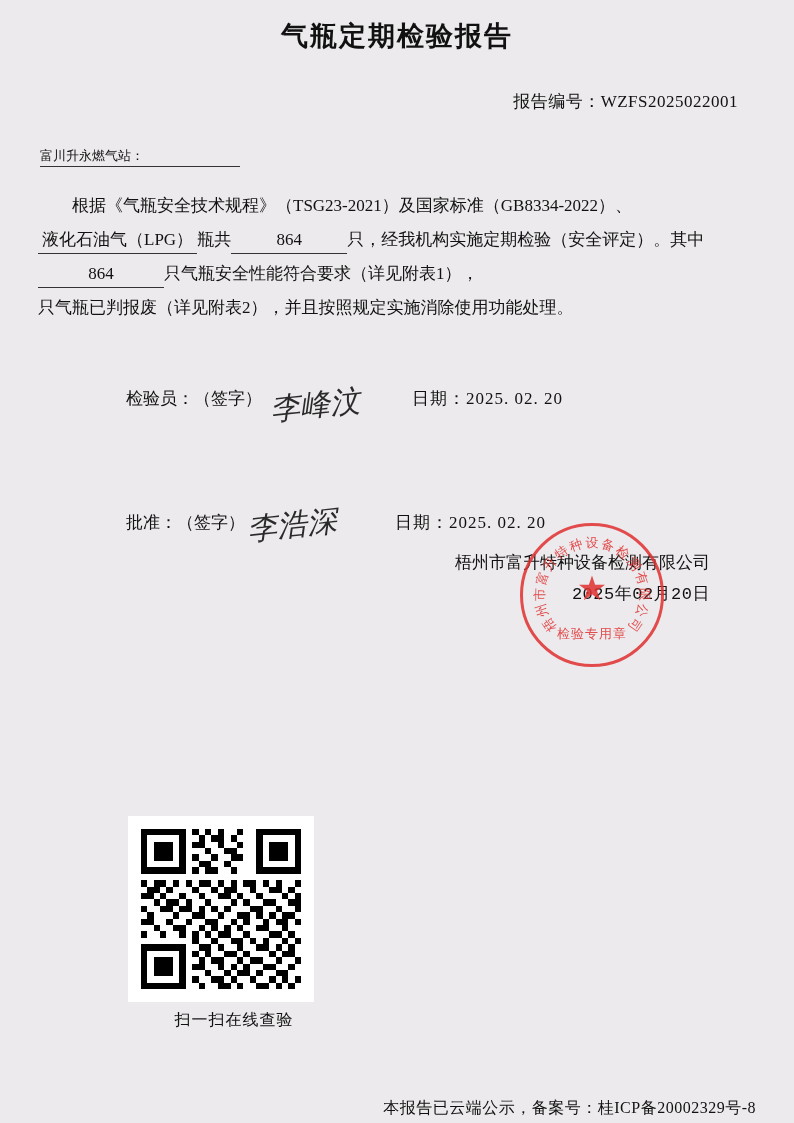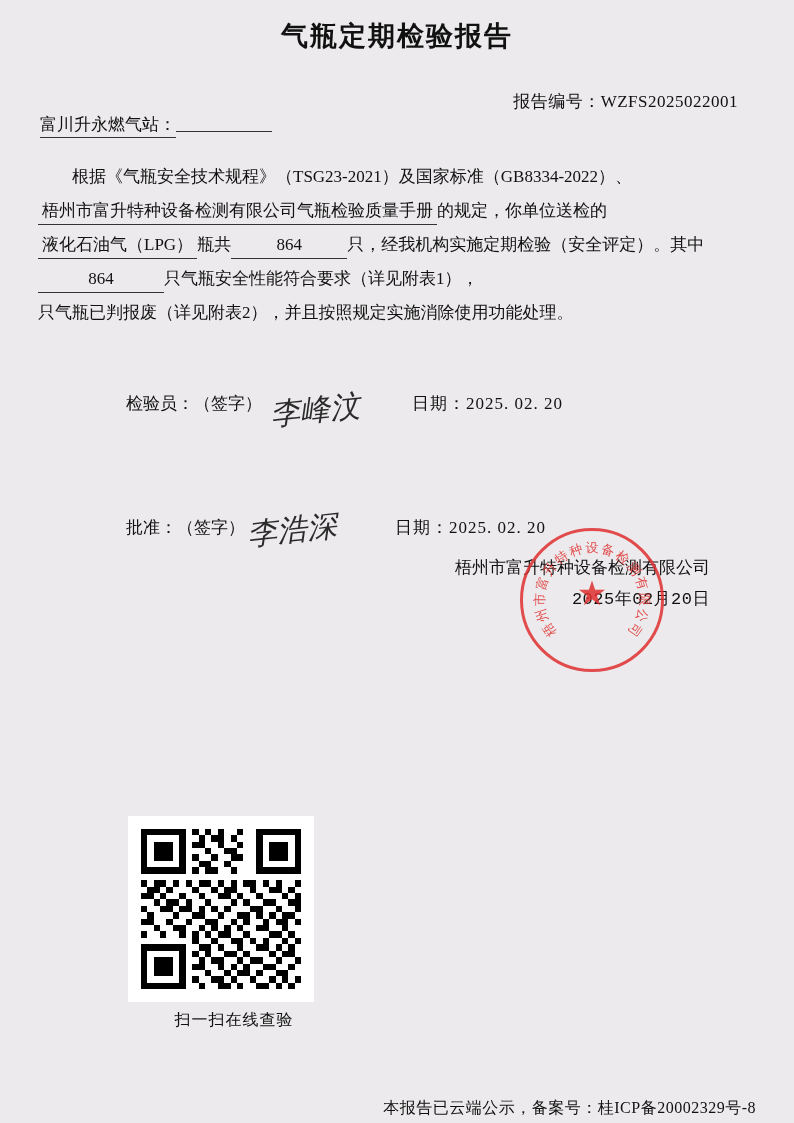--- a/index.html
+++ b/index.html
@@ -31,24 +31,25 @@
     font-family: "Liberation Sans", "DejaVu Sans", sans-serif;
   }
   .report-no {
     text-align: right;
     font-size: 17px;
     margin-top: 36px;
     padding-right: 18px;
     letter-spacing: 0.5px;
   }
   .addressee {
+    margin-top: 34px;
     margin-left: 2px;
-    font-size: 17px;
+    font-size: 13px;
     display: flex;
-    align-items: flex-start;
+    align-items: flex-end;
   }
   .addressee .name {
     border-bottom: 1px solid #333;
     padding-bottom: 1px;
   }
   .addressee .tail-line {
     display: inline-block;
     width: 96px;
     border-bottom: 1px solid #333;
     height: 18px;
@@ -200,23 +201,20 @@
   </div>
 
   <div class="addressee">
     <span class="name">富川升永燃气站：</span>
     <span class="tail-line"></span>
   </div>
 
   <div class="body-text">
     <p class="indent">
       <span>根据《气瓶安全技术规程》（TSG23-2021）及国家标准（GB8334-2022）、</span>
-    </p>
-    <p>
-      <span class="u manual">梧州市富升特种设备检测有限公司气瓶检验质量手册</span><span>的规定，你单位送检的</span>
     </p>
     <p>
       <span class="u gas">液化石油气（LPG）</span><span>瓶共</span><span class="u qty1">864</span><span>只，经我机构实施定期检验（安全评定）。其中</span>
     </p>
     <p>
       <span class="u qty2">864</span><span>只气瓶安全性能符合要求（详见附表1），</span>
     </p>
     <p>
       <span>只气瓶已判报废（详见附表2），并且按照规定实施消除使用功能处理。</span>
     </p>
@@ -256,20 +254,21 @@
             <span style="transform: translate(0px, -52px) rotate(0deg) translate(-50%, -50%);">设</span>
             <span style="transform: translate(15.95px, -49.49px) rotate(17.8571deg) translate(-50%, -50%);">备</span>
             <span style="transform: translate(30.35px, -42.22px) rotate(35.7143deg) translate(-50%, -50%);">检</span>
             <span style="transform: translate(41.84px, -30.88px) rotate(53.5714deg) translate(-50%, -50%);">测</span>
             <span style="transform: translate(49.29px, -16.56px) rotate(71.4286deg) translate(-50%, -50%);">有</span>
             <span style="transform: translate(52px, -0.65px) rotate(89.2857deg) translate(-50%, -50%);">限</span>
             <span style="transform: translate(49.69px, 15.33px) rotate(107.143deg) translate(-50%, -50%);">公</span>
             <span style="transform: translate(42.6px, 29.83px) rotate(125deg) translate(-50%, -50%);">司</span>
           </div>
         <div class="star">★</div>
+        <div class="bottom-text">检验专用章</div>
       </div>
     </div>
   </div>
 
   <div class="qr-wrap">
     <div class="qr">
       <svg width="186" height="186" viewBox="0 0 29 29" shape-rendering="crispEdges">
         <rect width="29" height="29" fill="#ffffff"></rect>
         <g fill="#000000">
           <rect x="2" y="2" width="7" height="1"></rect>

